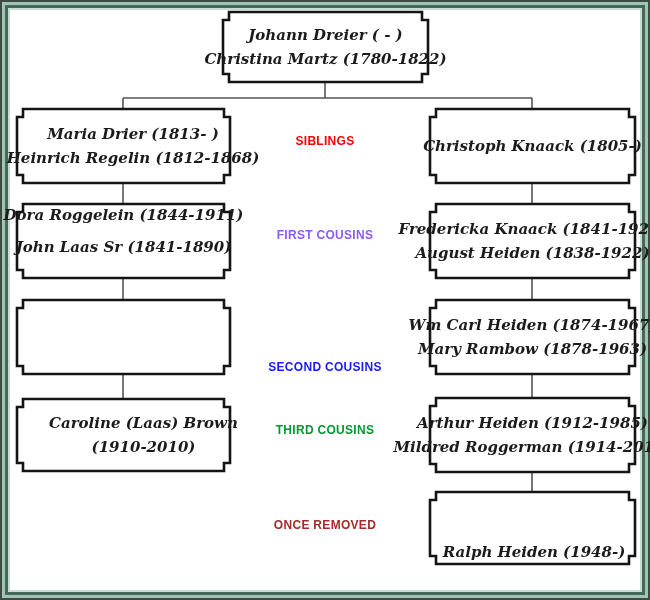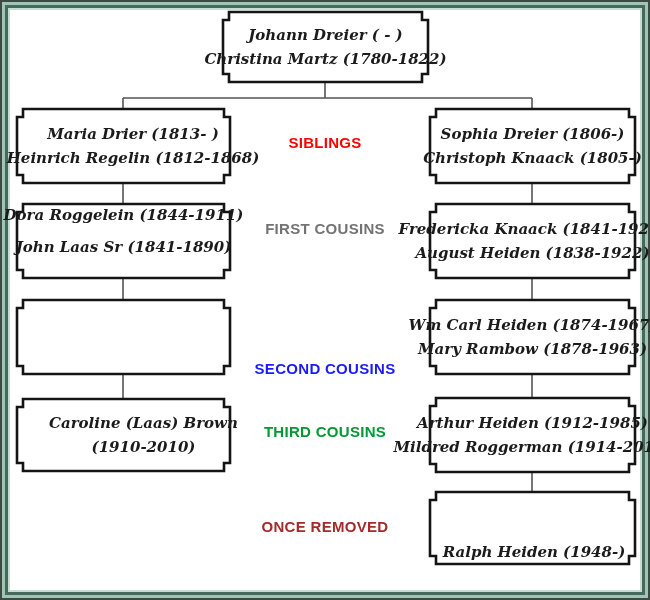--- a/index.html
+++ b/index.html
@@ -19,21 +19,21 @@
     font-style:italic;font-weight:bold;
     font-size:15px;line-height:1.6;
     color:#1b1b1b;
     white-space:nowrap;
     pointer-events:none;
   }
   .rel-label{
     position:absolute;left:215px;width:220px;
     text-align:center;
     font-family:"Liberation Sans", sans-serif;
-    font-weight:bold;font-size:15px;letter-spacing:0.3px;
+    font-weight:bold;font-size:12px;letter-spacing:0.3px;
   }
 </style>
 </head>
 <body>
 
 <div class="frame" style="box-shadow: rgb(61, 74, 68) 0px 0px 0px 2px inset, rgb(159, 197, 181) 0px 0px 0px 5px inset, rgb(71, 105, 93) 0px 0px 0px 8px inset, rgb(198, 221, 211) 0px 0px 0px 10px inset;">
 
   <svg class="tree" viewBox="0 0 650 600" xmlns="http://www.w3.org/2000/svg">
       <line x1="325" y1="82" x2="325" y2="98" stroke="#555555" stroke-width="1.6"></line>
       <line x1="123" y1="98" x2="532" y2="98" stroke="#555555" stroke-width="1.6"></line>
@@ -70,38 +70,37 @@
   <div class="box" style="left: 17px; top: 204px; width: 213px; height: 54px; gap: 8px;">
     <span>Dora Roggelein  (1844-1911)</span>
     <span>John Laas Sr (1841-1890)</span>
   </div>
   <div class="box" style="left: 17px; top: 399px; width: 253px; height: 72px;">
     <span>Caroline (Laas) Brown</span>
     <span>(1910-2010)</span>
   </div>
 
   <div class="box" style="left: 430px; top: 109px; width: 205px; height: 74px;">
-    <span>Sophia Dreier  (1806-)</span>
     <span>Christoph Knaack (1805-)</span>
   </div>
   <div class="box" style="left: 430px; top: 204px; width: 205px; height: 74px;">
     <span>Fredericka Knaack  (1841-1926)</span>
     <span>August Heiden (1838-1922)</span>
   </div>
   <div class="box" style="left: 430px; top: 300px; width: 205px; height: 74px;">
     <span>Wm Carl Heiden  (1874-1967)</span>
     <span>Mary Rambow (1878-1963)</span>
   </div>
   <div class="box" style="left: 430px; top: 398px; width: 205px; height: 74px;">
     <span>Arthur Heiden  (1912-1985)</span>
     <span>Mildred Roggerman (1914-2012)</span>
   </div>
   <div class="box" style="left: 430px; top: 516px; width: 184px; height: 72px; padding-left: 12px;">
     <span>Ralph Heiden  (1948-)</span>
   </div>
 
   <div class="rel-label" style="color: rgb(255, 0, 0); top: 134px;">SIBLINGS</div>
-  <div class="rel-label" style="color: #737373; top: 220px;">FIRST COUSINS</div>
+  <div class="rel-label" style="color: #8b5cf6; top: 228px;">FIRST COUSINS</div>
   <div class="rel-label" style="color: rgb(26, 26, 255); top: 324px; margin-top: 36px;">SECOND COUSINS</div>
   <div class="rel-label" style="color: rgb(0, 153, 51); top: 423px;">THIRD COUSINS</div>
   <div class="rel-label" style="color: rgb(165, 42, 42); top: 518px;">ONCE REMOVED</div>
 
 </div>
 
 </body></html>

